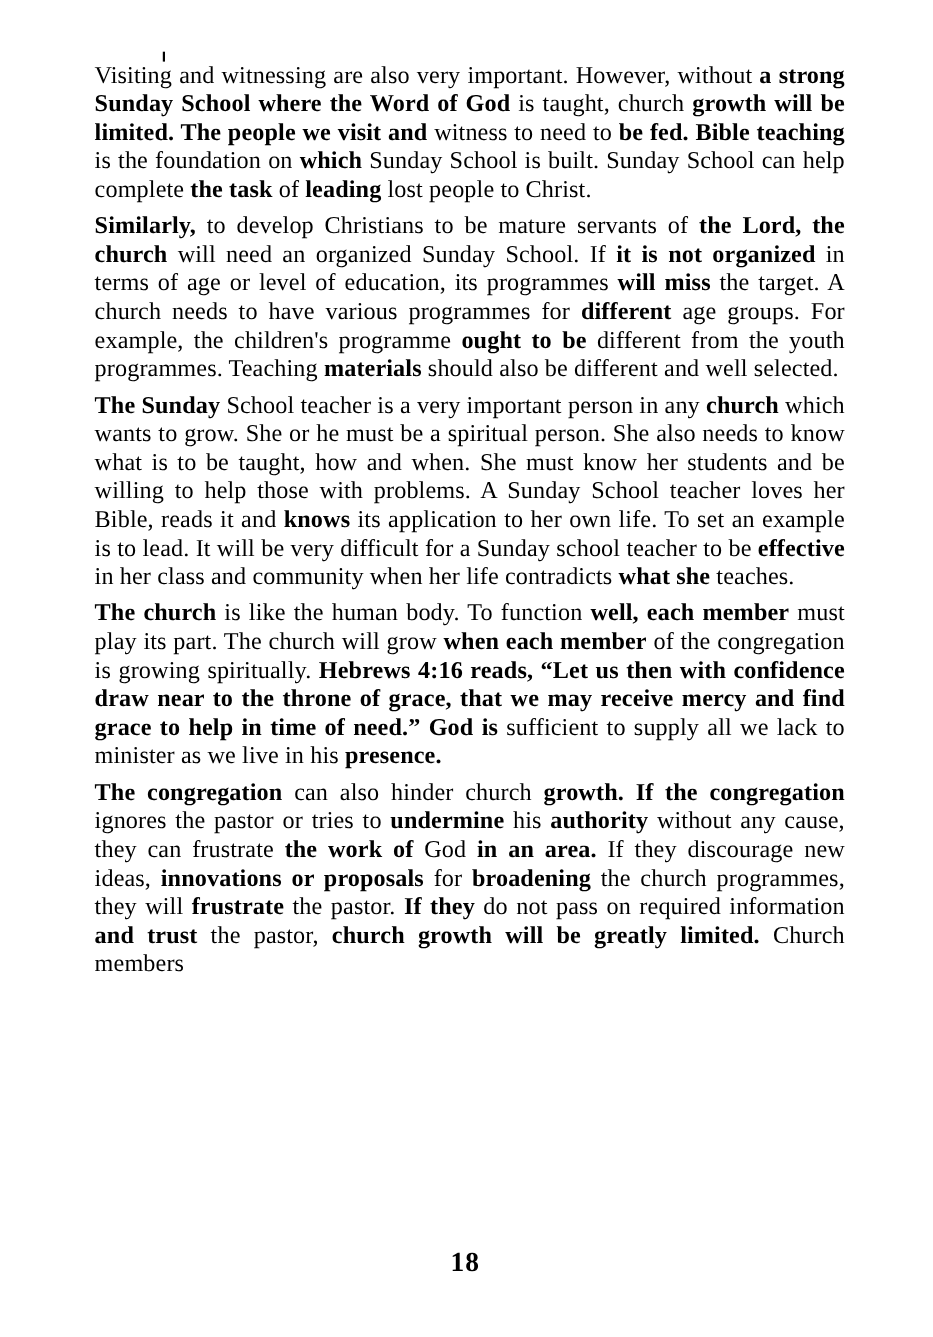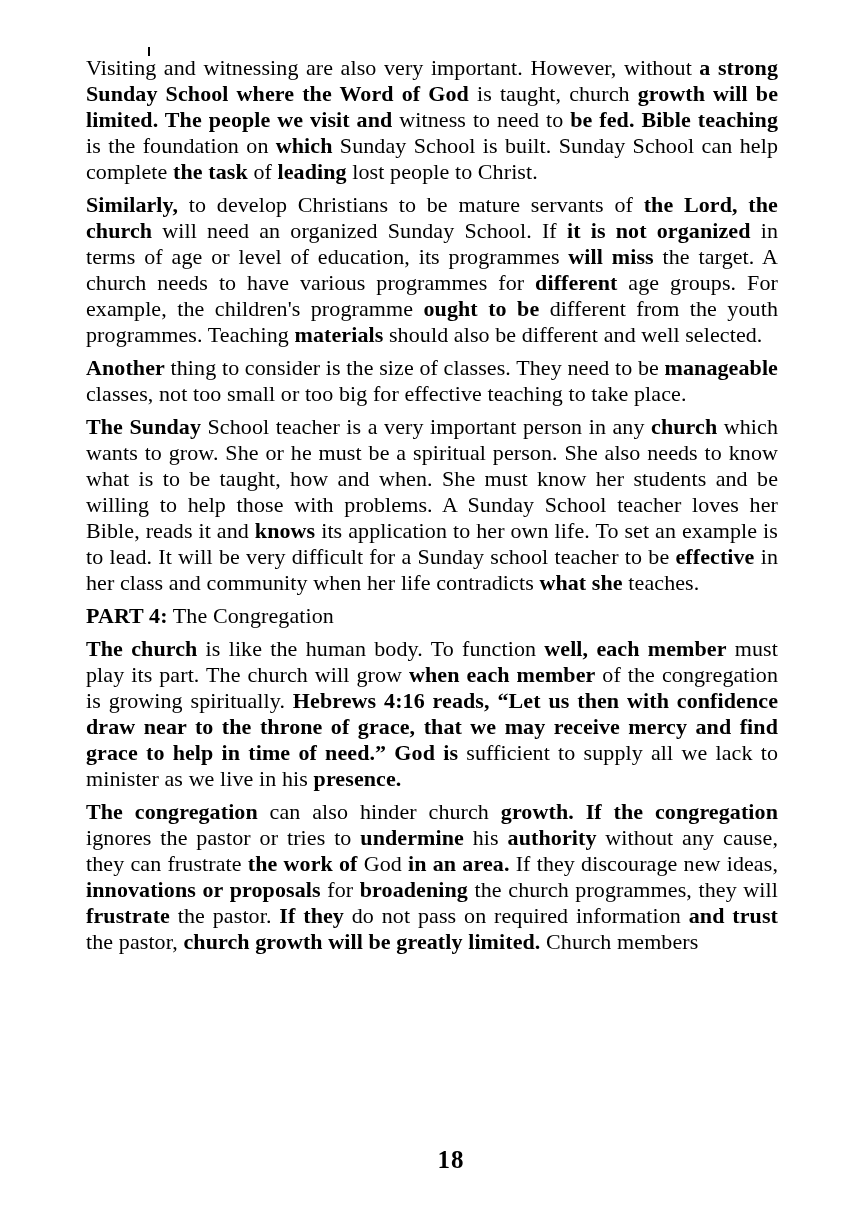--- a/index.html
+++ b/index.html
@@ -16,56 +16,53 @@
     font-family: "Liberation Serif", "DejaVu Serif", serif;
     overflow: hidden;
   }
   .content {
     position: absolute;
     left: 86px;
     top: 55px;
     width: 698px;
   }
   .content p {
-    margin: 0 6px 7px 0;
+    margin: 0 16px 7px 0;
     font-size: 22px;
     line-height: 26px;
     text-align: justify;
     letter-spacing: 0.1px;
   }
   .content p span.b { font-weight: bold; }
   .content p span.i { }
   .artifact-tick {
     position: absolute;
     left: 148px;
     top: 47px;
     width: 2px;
     height: 9px;
     background: #000000;
   }
   .page-number {
     position: absolute;
     top: 1134px;
-    left: 102px;
+    left: 74px;
     width: 698px;
     text-align: center;
     font-size: 25px;
     font-weight: bold;
     letter-spacing: 1px;
-    margin-top: 12px;
   }
 </style>
 </head>
 <body>
 
 <div class="page">
   <div class="artifact-tick"></div>
   <div class="content">
       <p><span>Visiting and witnessing are also very important. However, without </span><span class="b">a strong Sunday School where the Word of God</span><span> is taught, church </span><span class="b">growth will be limited. The people we visit and</span><span> witness to need to </span><span class="b">be fed. Bible teaching</span><span> is the foundation on </span><span class="b">which</span><span> Sunday School is built. Sunday School can help complete </span><span class="b">the task</span><span> of </span><span class="b">leading</span><span> lost people to Christ.</span></p>
       <p><span class="b">Similarly,</span><span> to develop Christians to be mature servants of </span><span class="b">the Lord,</span><span> </span><span class="b">the church</span><span> will need an organized Sunday School. If </span><span class="b">it is not</span><span> </span><span class="b">organized</span><span> in terms of age or level of education, its programmes </span><span class="b">will miss</span><span> the target. A church needs to have various programmes for </span><span class="b">different</span><span> age groups. For example, the children's programme </span><span class="b">ought to be</span><span> different from the youth programmes. Teaching </span><span class="b">materials</span><span> should also be different and well selected.</span></p>
-      <p><span class="b">Another</span><span> thing to consider is the size of classes. They need to be </span><span class="b">manageable</span><span> classes, not too small or too big for effective teaching to take place.</span></p>
       <p><span class="b">The Sunday</span><span> School teacher is a very important person in any </span><span class="b">church</span><span> which wants to grow. She or he must be a spiritual person. She also needs to know what is to be taught, how and when. She must know her students and be willing to help those with problems. A Sunday School teacher loves her Bible, reads it and </span><span class="b">knows</span><span> its application to her own life. To set an example is to lead. It will be very difficult for a Sunday school teacher to be </span><span class="b">effective</span><span> in her class and community when her life contradicts </span><span class="b">what she</span><span> teaches.</span></p>
-      <p class="heading"><span class="b">PART 4:</span><span> The Congregation</span></p>
       <p><span class="b">The church</span><span> is like the human body. To function </span><span class="b">well, each</span><span> </span><span class="b">member</span><span> must play its part. The church will grow </span><span class="b">when each</span><span> </span><span class="b">member</span><span> of the congregation is growing spiritually. </span><span class="b">Hebrews 4:16</span><span> </span><span class="b">reads,</span><span> </span><span class="b i">“Let us then with confidence draw near to the throne of grace, that we may receive mercy and find grace to help in time of need.”</span><span> </span><span class="b">God is</span><span> sufficient to supply all we lack to minister as we live in his </span><span class="b">presence.</span></p>
       <p><span class="b">The congregation</span><span> can also hinder church </span><span class="b">growth.</span><span> </span><span class="b">If the congregation</span><span> ignores the pastor or tries to </span><span class="b">undermine</span><span> his </span><span class="b">authority</span><span> without any cause, they can frustrate </span><span class="b">the work of</span><span> God </span><span class="b">in an area.</span><span> If they discourage new ideas, </span><span class="b">innovations or proposals</span><span> for </span><span class="b">broadening</span><span> the church programmes, they will </span><span class="b">frustrate</span><span> the pastor. </span><span class="b">If they</span><span> do not pass on required information </span><span class="b">and trust</span><span> the pastor, </span><span class="b">church growth will be greatly limited.</span><span> Church members</span></p>
     </div>
   <div class="page-number">18</div>
 </div>
 
 </body></html>

